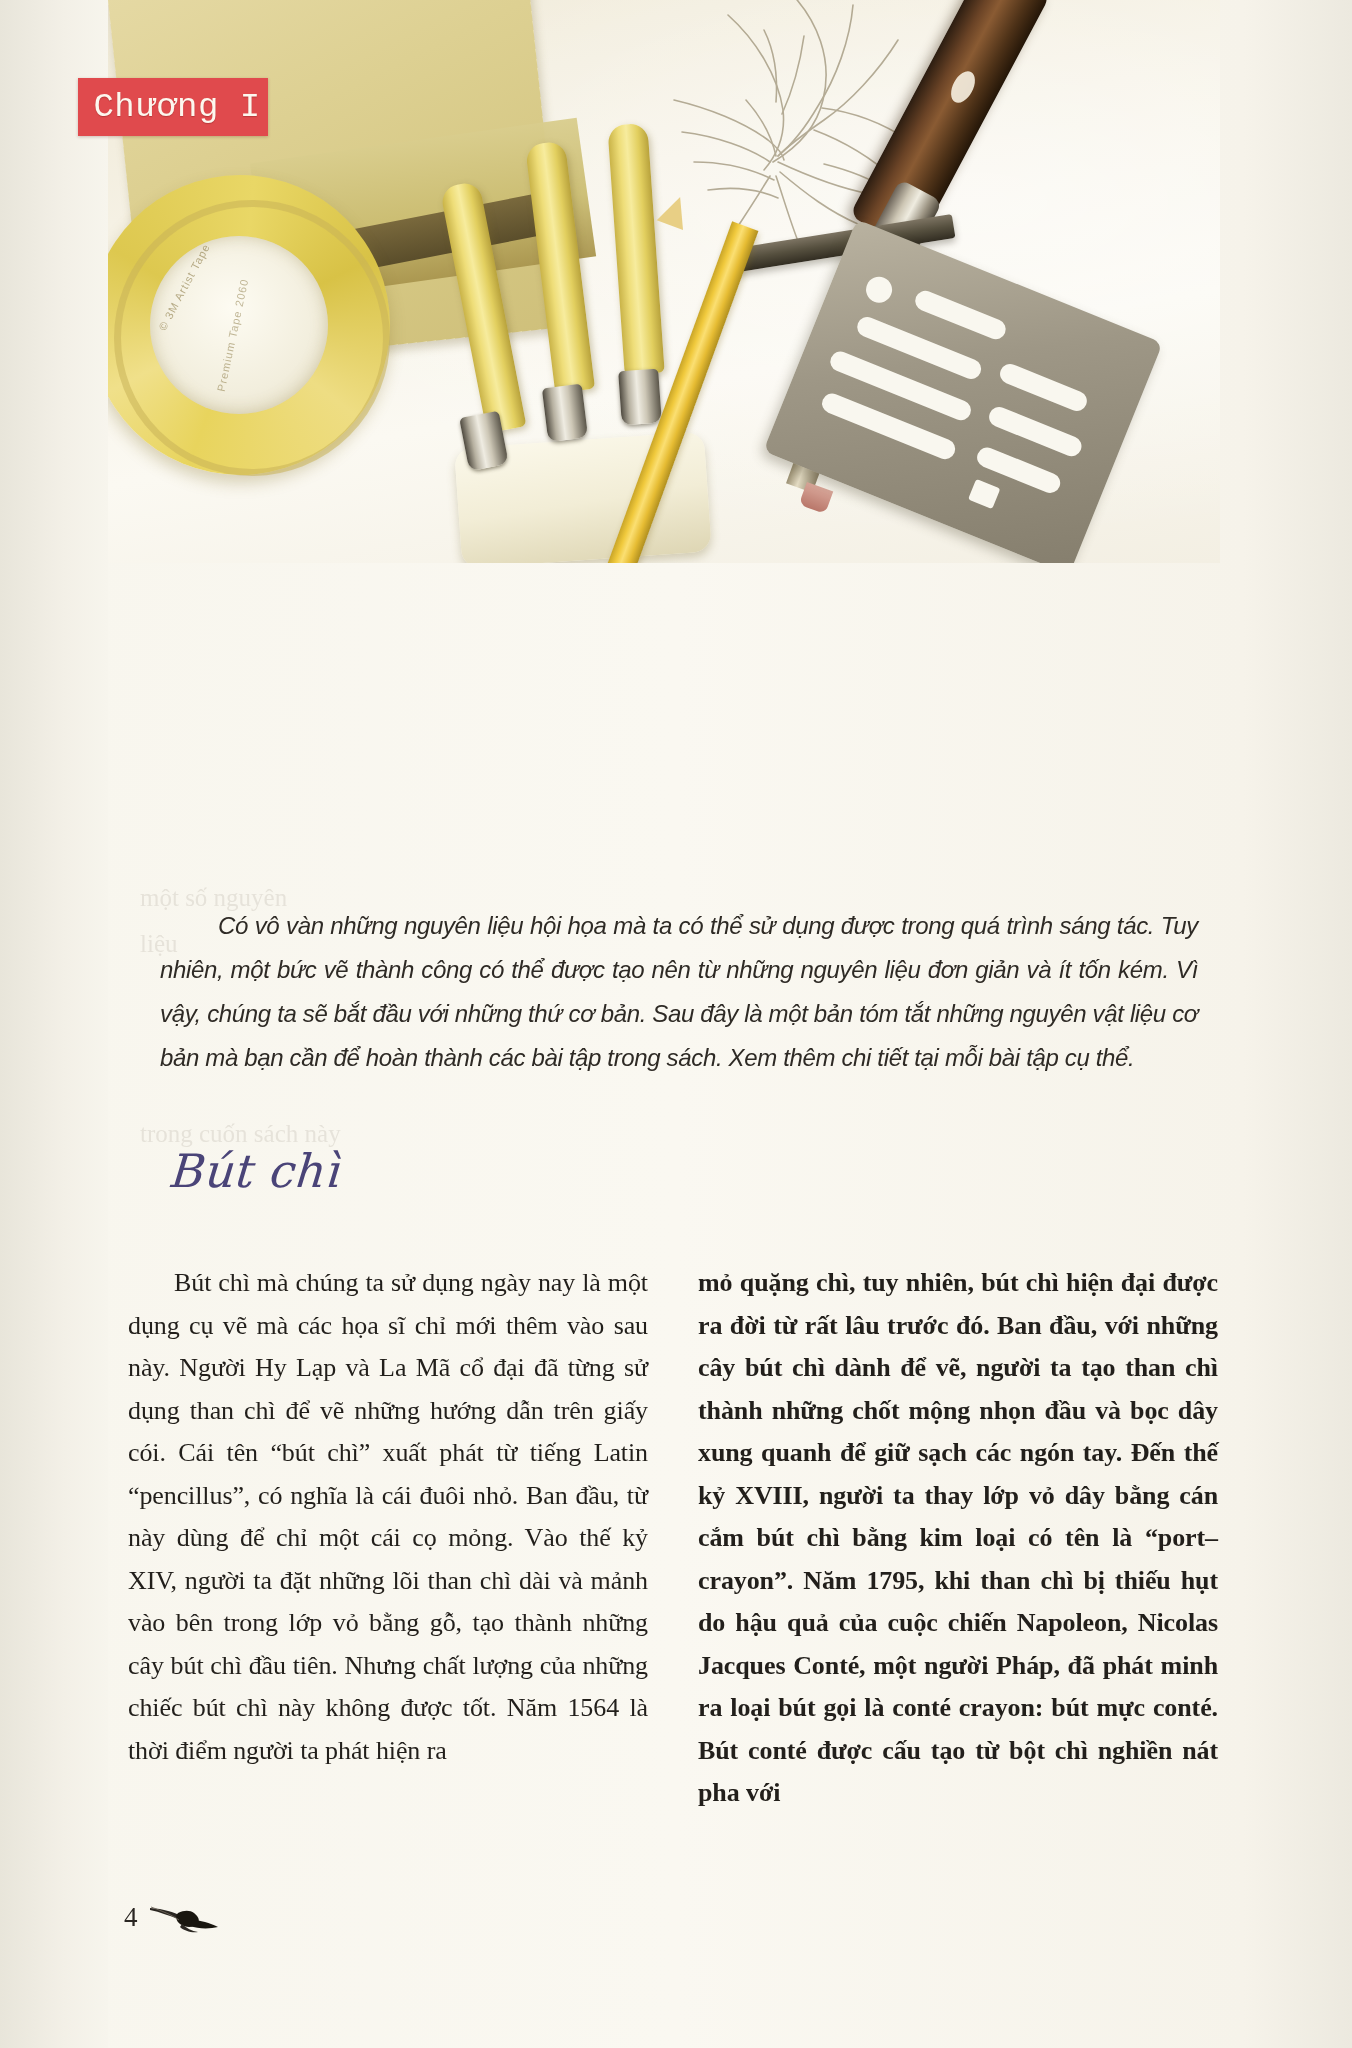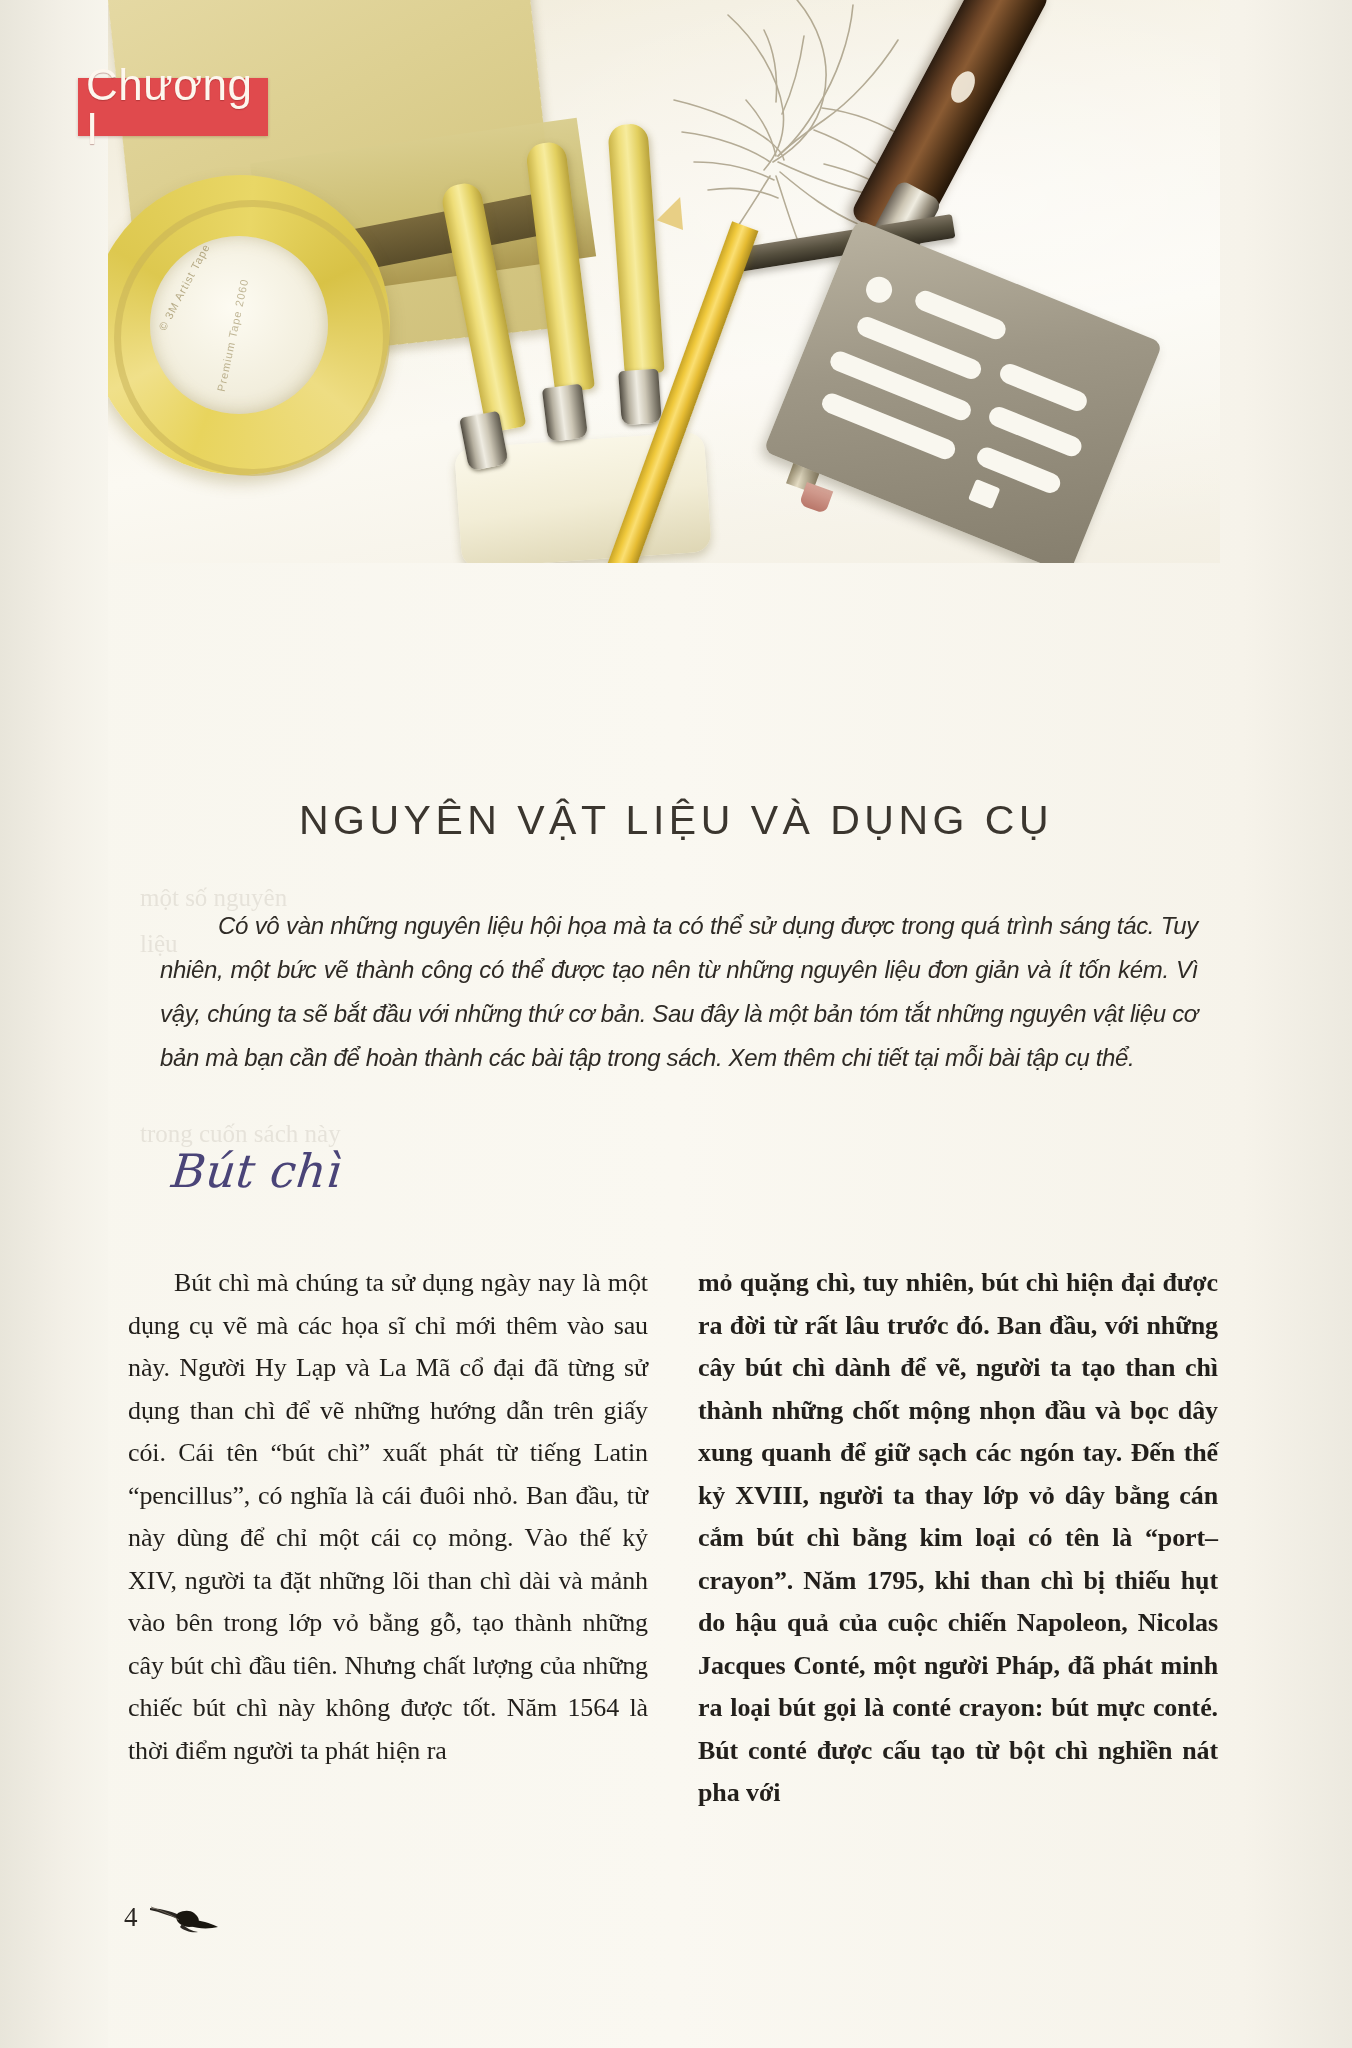--- a/index.html
+++ b/index.html
@@ -250,22 +250,22 @@
     height: 58px;
     background: #e04a4d;
     display: flex;
     align-items: center;
     justify-content: center;
     z-index: 20;
     box-shadow: 0 1px 3px rgba(90,25,25,0.25);
   }
   .chapter-badge span {
     color: #fdf7ee;
-    font-family: Liberation Sans, sans-serif;
-    font-size: 44px;
+    font-family: Liberation Mono, monospace;
+    font-size: 34px;
     letter-spacing: 0.5px;
     line-height: 1;
     text-shadow: 0 1px 1px rgba(110,25,25,0.35);
     margin-left: 8px;
   }
 
   
   .page-title {
     position: absolute;
     left: 0; right: 0;
@@ -434,21 +434,20 @@
         <div class="slot" style="left:200px; top:162px; width:88px; height:20px;"></div>
         <div class="slot" style="left:208px; top:196px; width:26px; height:22px; border-radius:3px;"></div>
       </div>
     </div>
   </div>
 
   <div class="chapter-badge">
     <span>Chương I</span>
   </div>
 
-  <h1 class="page-title">NGUYÊN VẬT LIỆU VÀ DỤNG CỤ</h1>
 
   <p class="intro">Có vô vàn những nguyên liệu hội họa mà ta có thể sử dụng được trong quá trình sáng tác. Tuy nhiên, một bức vẽ thành công có thể được tạo nên từ những nguyên liệu đơn giản và ít tốn kém. Vì vậy, chúng ta sẽ bắt đầu với những thứ cơ bản. Sau đây là một bản tóm tắt những nguyên vật liệu cơ bản mà bạn cần để hoàn thành các bài tập trong sách. Xem thêm chi tiết tại mỗi bài tập cụ thể.</p>
 
   <div class="section-heading">Bút chì</div>
 
   <div class="columns">
     <div class="col">Bút chì mà chúng ta sử dụng ngày nay là một dụng cụ vẽ mà các họa sĩ chỉ mới thêm vào sau này. Người Hy Lạp và La Mã cổ đại đã từng sử dụng than chì để vẽ những hướng dẫn trên giấy cói. Cái tên “bút chì” xuất phát từ tiếng Latin “pencillus”, có nghĩa là cái đuôi nhỏ. Ban đầu, từ này dùng để chỉ một cái cọ mỏng. Vào thế kỷ XIV, người ta đặt những lõi than chì dài và mảnh vào bên trong lớp vỏ bằng gỗ, tạo thành những cây bút chì đầu tiên. Nhưng chất lượng của những chiếc bút chì này không được tốt. Năm 1564 là thời điểm người ta phát hiện ra</div>
     <div class="col no-indent">mỏ quặng chì, tuy nhiên, bút chì hiện đại được ra đời từ rất lâu trước đó. Ban đầu, với những cây bút chì dành để vẽ, người ta tạo than chì thành những chốt mộng nhọn đầu và bọc dây xung quanh để giữ sạch các ngón tay. Đến thế kỷ XVIII, người ta thay lớp vỏ dây bằng cán cắm bút chì bằng kim loại có tên là “port–crayon”. Năm 1795, khi than chì bị thiếu hụt do hậu quả của cuộc chiến Napoleon, Nicolas Jacques Conté, một người Pháp, đã phát minh ra loại bút gọi là conté crayon: bút mực conté. Bút conté được cấu tạo từ bột chì nghiền nát pha với</div>
   </div>
 

